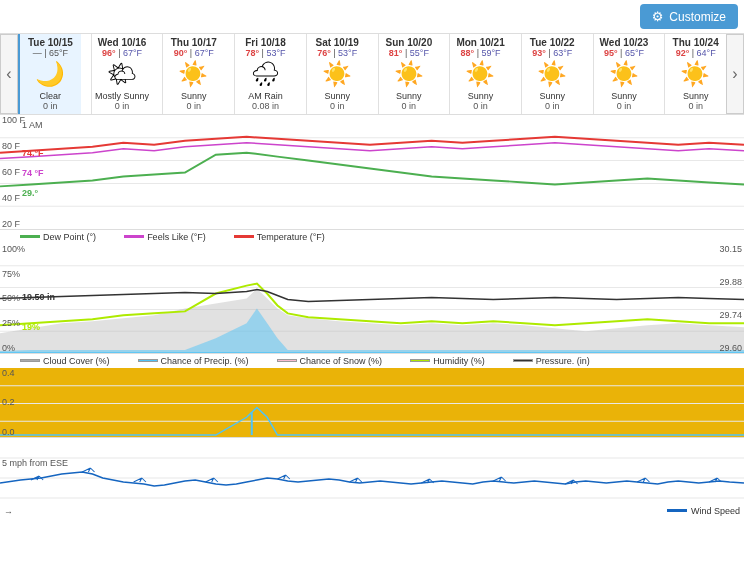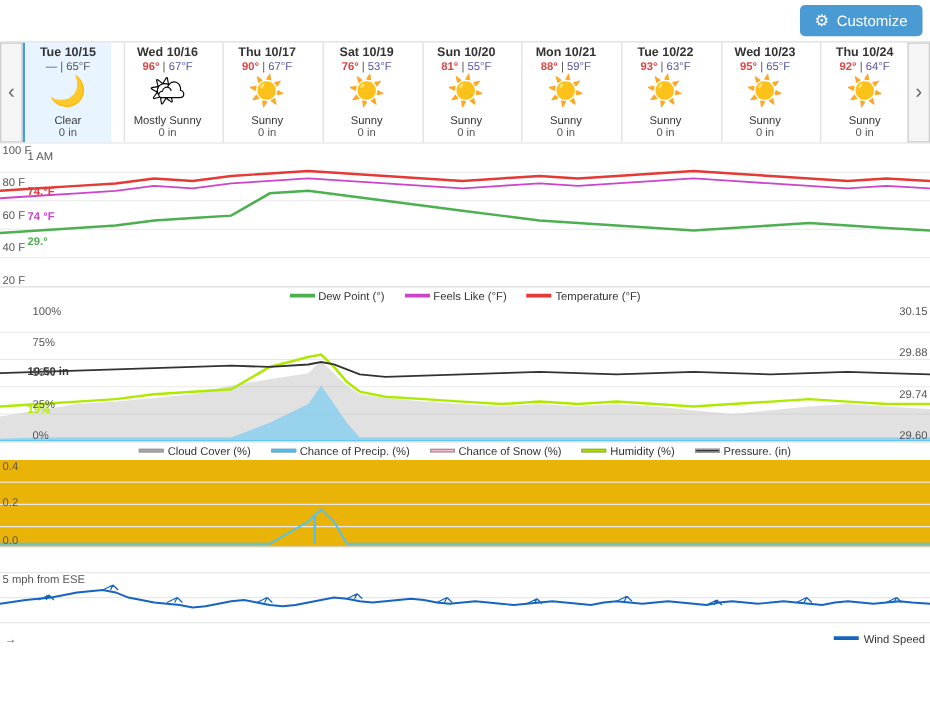--- a/index.html
+++ b/index.html
@@ -139,21 +139,20 @@
       position: absolute;
       left: 2px;
       top: 0;
       height: 100%;
       display: flex;
       flex-direction: column;
       justify-content: space-between;
       font-size: 9px;
       color: #555;
       z-index: 2;
-      margin-left: 24px;
     }
     .pressure-labels-right {
       position: absolute;
       right: 2px;
       top: 0;
       height: 100%;
       display: flex;
       flex-direction: column;
       justify-content: space-between;
       font-size: 9px;
@@ -223,26 +222,25 @@
     
     .grid-line {
       stroke: #e8e8e8;
       stroke-width: 1;
     }
 
     
     .legend-row {
       padding: 2px 20px;
       display: flex;
-      gap: 16px;
+      gap: 28px;
       flex-wrap: wrap;
       align-items: center;
       font-size: 9px;
       color: #333;
-      justify-content: center;
     }
   </style>
 </head>
 <body>
 
 <div class="top-bar">
   <button class="customize-btn">
     <span class="gear">⚙</span>
     <span>Customize</span>
   </button>
@@ -264,20 +262,27 @@
     <div class="day-icon">🌤</div>
     <div class="day-desc">Mostly Sunny</div>
     <div class="day-precip">0 in</div>
   </div>
       <div class="day-cell">
     <div class="day-label">Thu 10/17</div>
     <div class="day-temps"><span class="high">90°</span> | <span class="low">67°F</span></div>
     <div class="day-icon">☀️</div>
     <div class="day-desc">Sunny</div>
     <div class="day-precip">0 in</div>
+  </div>
+      <div class="day-cell">
+    <div class="day-label">Fri 10/18</div>
+    <div class="day-temps"><span class="high">78°</span> | <span class="low">53°F</span></div>
+    <div class="day-icon">🌧</div>
+    <div class="day-desc">AM Rain</div>
+    <div class="day-precip">0.08 in</div>
   </div>
       <div class="day-cell">
     <div class="day-label">Sat 10/19</div>
     <div class="day-temps"><span class="high">76°</span> | <span class="low">53°F</span></div>
     <div class="day-icon">☀️</div>
     <div class="day-desc">Sunny</div>
     <div class="day-precip">0 in</div>
   </div>
       <div class="day-cell">
     <div class="day-label">Sun 10/20</div>

